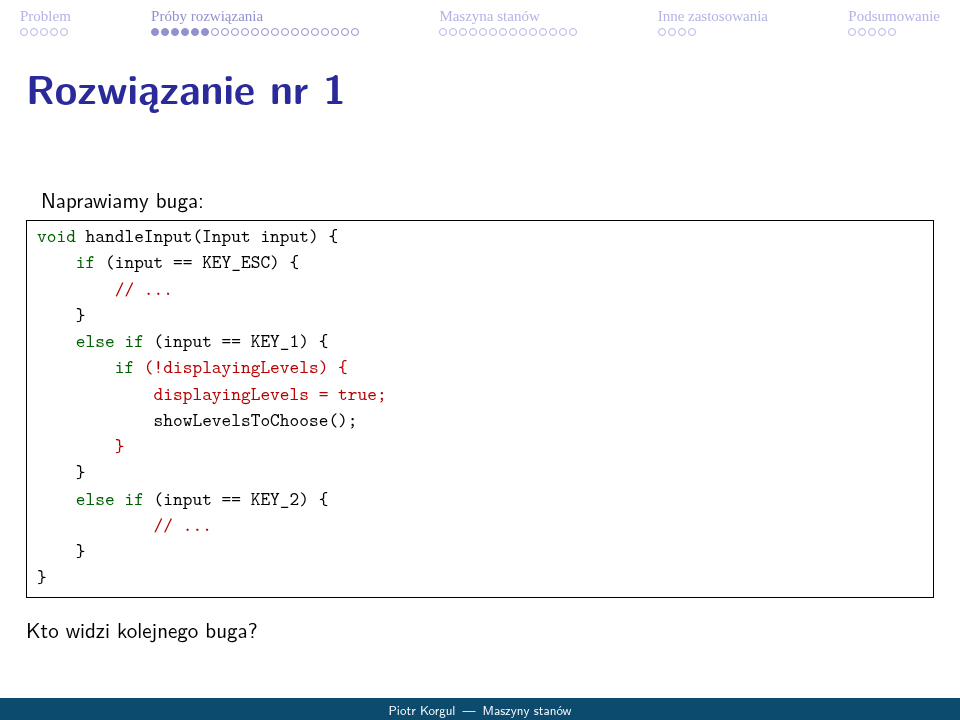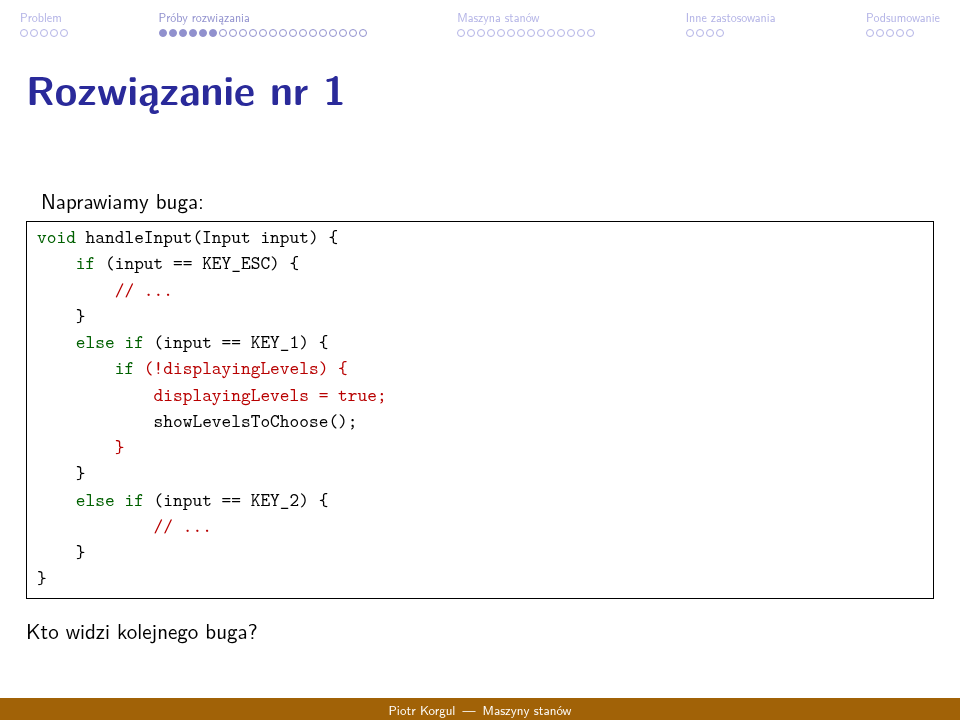--- a/index.html
+++ b/index.html
@@ -1,38 +1,38 @@
 <!DOCTYPE html>
 <html><head>
 <meta charset="utf-8">
 <style>
   * { margin: 0; padding: 0; box-sizing: border-box; }
   html, body { width: 960px; height: 720px; font-family: "Latin Modern Sans", "Computer Modern Sans", "Lucida Sans", sans-serif; background: #fff; color: #000; }
   .slide { width: 960px; height: 720px; position: relative; overflow: hidden; }
   
   .nav { display: flex; justify-content: space-between; padding: 8px 20px 2px 20px; }
   .nav-item { display: flex; flex-direction: column; align-items: flex-start; gap: 3px; }
-  .nav-label { font-size: 12px; color: #b3b3e6; }
+  .nav-label { font-size: 15px; color: #b3b3e6; font-family: Liberation Serif, serif; }
   .nav-item.current .nav-label { color: #9191ce; }
   .dots { display: flex; gap: 2px; }
   .dot { width: 8px; height: 8px; border-radius: 50%; border: 1px solid #b3b3e6; background: transparent; }
   .dot.filled { background: #b3b3e6; }
   .nav-item.current .dot { border-color: #9191ce; }
   .nav-item.current .dot.filled { background: #9191ce; }
   
   .title { font-size: 41px; color: #2a2a9a; padding: 20px 26px 8px 26px; font-weight: 700; }
   
   .body { padding: 60px 26px 0 26px; }
   .bodytext { font-size: 21px; color: #000; margin-bottom: 6px; margin-left: 15px; }
   .codebox { border: 0.6px solid #000; padding: 2px 10px 6px 10px; font-family: "Latin Modern Mono", "CMU Typewriter", "Courier New", monospace; font-size: 18.5px; line-height: 1.42; white-space: pre; }
   .kw { color: #006000; }
   .hl { color: #b80000; }
   .closing { font-size: 21px; color: #000; margin-top: 16px; }
   
-  .footer { position: absolute; left: 0; right: 0; bottom: 0; height: 22px; background: #a16207; display: flex; justify-content: center; align-items: center; font-size: 13px; color: #fff; }
+  .footer { position: absolute; left: 0; right: 0; bottom: 0; height: 22px; background: #0c4a6e; display: flex; justify-content: center; align-items: center; font-size: 13px; color: #fff; }
   .footer .sep { padding: 0 7px; }
 </style>
 </head>
 <body>
 <div class="slide">
 
 <div class="nav" id="nav">
       <div class="nav-item">
         <div class="nav-label">Problem</div>
         <div class="dots">

